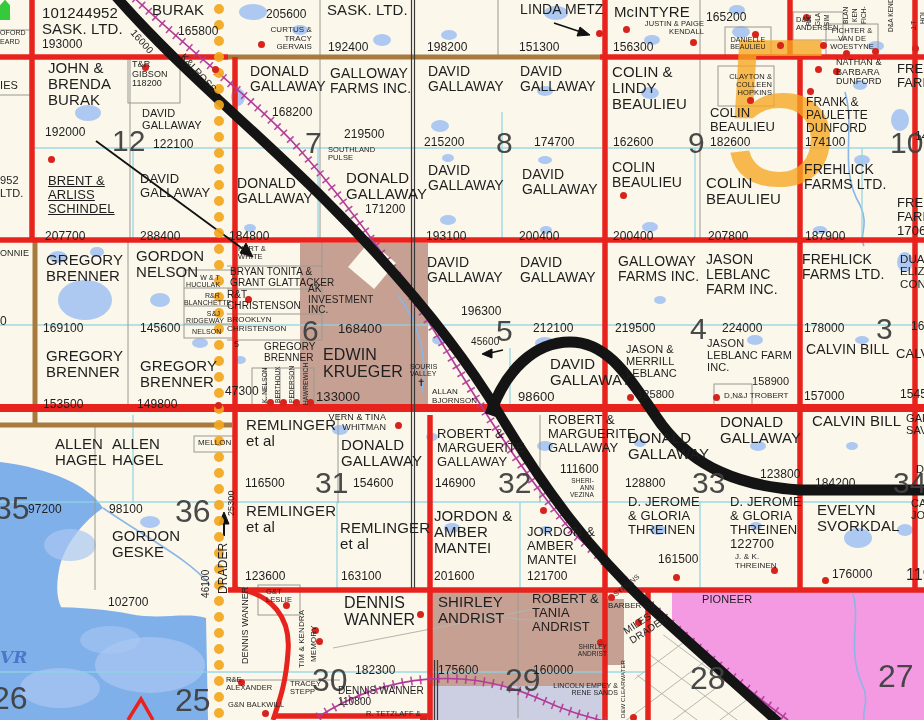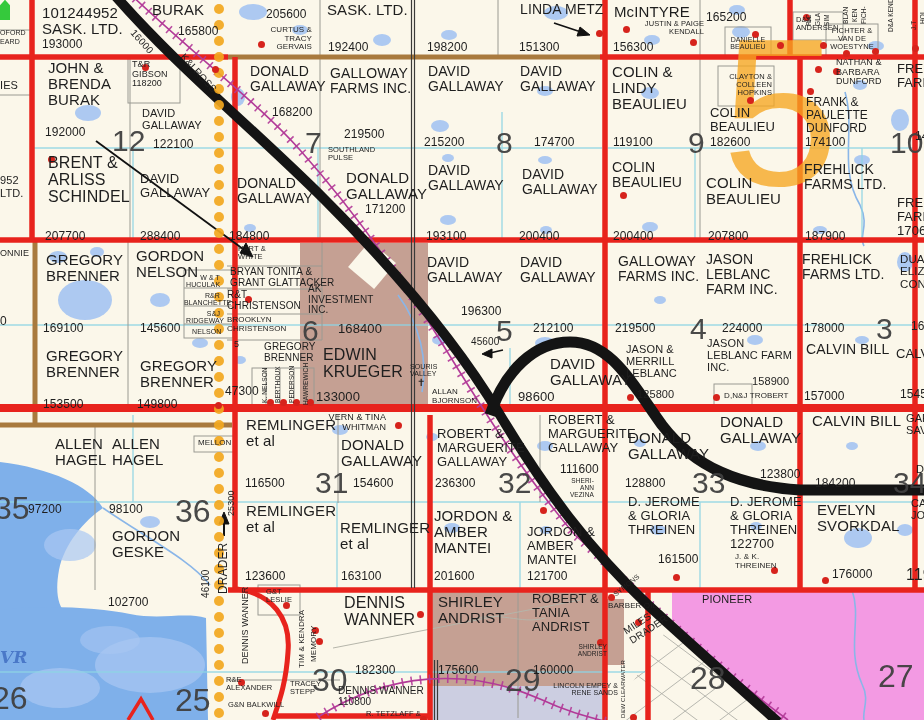--- a/index.html
+++ b/index.html
@@ -395,21 +395,21 @@
 BURAK</div>
       <div class="lbl" style="left: 45px; top: 126px; font-size: 12px;">192000</div>
       <div class="lbl" style="left: 132px; top: 60px; font-size: 9px;">T&amp;R
 GIBSON
 118200</div>
       <div class="lbl" style="left: 142px; top: 108px; font-size: 11px;">DAVID
 GALLAWAY</div>
       <div class="lbl" style="left: 153px; top: 138px; font-size: 12px;">122100</div>
       <div class="lbl" style="left: 0px; top: 175px; font-size: 11px;">952</div>
       <div class="lbl" style="left: 0px; top: 188px; font-size: 11px;">LTD.</div>
-      <div class="lbl" style="left: 48px; top: 154px; font-size: 16px;">BRENT &amp;
+      <div class="lbl" style="left: 48px; top: 174px; font-size: 13px; text-decoration: underline;">BRENT &amp;
 ARLISS
 SCHINDEL</div>
       <div class="lbl" style="left: 45px; top: 230px; font-size: 12px;">207700</div>
       <div class="lbl" style="left: 140px; top: 172px; font-size: 13px;">DAVID
 GALLAWAY</div>
       <div class="lbl" style="left: 140px; top: 230px; font-size: 12px;">288400</div>
       <div class="lbl" style="left: 250px; top: 64px; font-size: 14px;">DONALD
 GALLAWAY</div>
       <div class="lbl" style="left: 272px; top: 106px; font-size: 12px;">168200</div>
       <div class="lbl" style="left: 330px; top: 66px; font-size: 14px;">GALLOWAY
@@ -431,21 +431,21 @@
       <div class="lbl" style="left: 534px; top: 136px; font-size: 12px;">174700</div>
       <div class="lbl" style="left: 428px; top: 163px; font-size: 14px;">DAVID
 GALLAWAY</div>
       <div class="lbl" style="left: 426px; top: 230px; font-size: 12px;">193100</div>
       <div class="lbl" style="left: 522px; top: 167px; font-size: 14px;">DAVID
 GALLAWAY</div>
       <div class="lbl" style="left: 519px; top: 230px; font-size: 12px;">200400</div>
       <div class="lbl" style="left: 612px; top: 64px; font-size: 15px;">COLIN &amp;
 LINDY
 BEAULIEU</div>
-      <div class="lbl" style="left: 613px; top: 136px; font-size: 12px;">119100</div>
+      <div class="lbl" style="left: 613px; top: 136px; font-size: 12px;">162600</div>
       <div class="lbl" style="left: 726px; top: 73px; font-size: 7.5px; width: 46px; text-align: right;">CLAYTON &amp;
 COLLEEN
 HOPKINS</div>
       <div class="lbl" style="left: 710px; top: 106px; font-size: 13px;">COLIN
 BEAULIEU</div>
       <div class="lbl" style="left: 710px; top: 136px; font-size: 12px;">182600</div>
       <div class="lbl" style="left: 612px; top: 160px; font-size: 14px;">COLIN
 BEAULIEU</div>
       <div class="lbl" style="left: 613px; top: 230px; font-size: 12px;">200400</div>
       <div class="lbl" style="left: 706px; top: 175px; font-size: 15px;">COLIN
@@ -576,21 +576,21 @@
       <div class="lbl" style="left: 353px; top: 477px; font-size: 12px;">154600</div>
       <div class="lbl" style="left: 246px; top: 503px; font-size: 15px;">REMLINGER
 et al</div>
       <div class="lbl" style="left: 245px; top: 570px; font-size: 12px;">123600</div>
       <div class="lbl" style="left: 340px; top: 520px; font-size: 15px;">REMLINGER
 et al</div>
       <div class="lbl" style="left: 341px; top: 570px; font-size: 12px;">163100</div>
       <div class="lbl" style="left: 437px; top: 427px; font-size: 13px;">ROBERT &amp;
 MARGUERITE
 GALLAWAY</div>
-      <div class="lbl" style="left: 435px; top: 477px; font-size: 12px;">236300</div>
+      <div class="lbl" style="left: 435px; top: 477px; font-size: 12px;">146900</div>
       <div class="lbl" style="left: 548px; top: 413px; font-size: 13px;">ROBERT &amp;
 MARGUERITE
 GALLAWAY</div>
       <div class="lbl" style="left: 560px; top: 463px; font-size: 12px;">111600</div>
       <div class="lbl" style="left: 560px; top: 478px; font-size: 6.5px; width: 34px; text-align: right;">SHERI-ANN
 VEZINA</div>
       <div class="lbl" style="left: 434px; top: 508px; font-size: 15px;">JORDON &amp;
 AMBER
 MANTEI</div>
       <div class="lbl" style="left: 434px; top: 570px; font-size: 12px;">201600</div>

